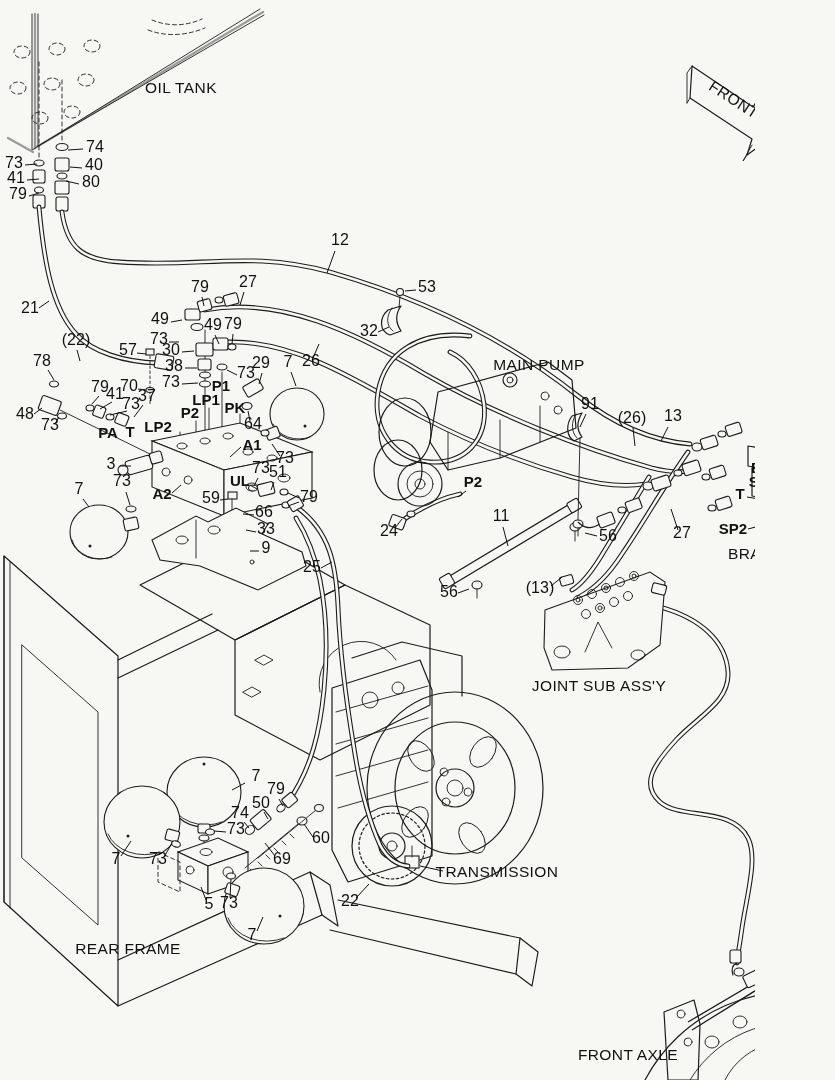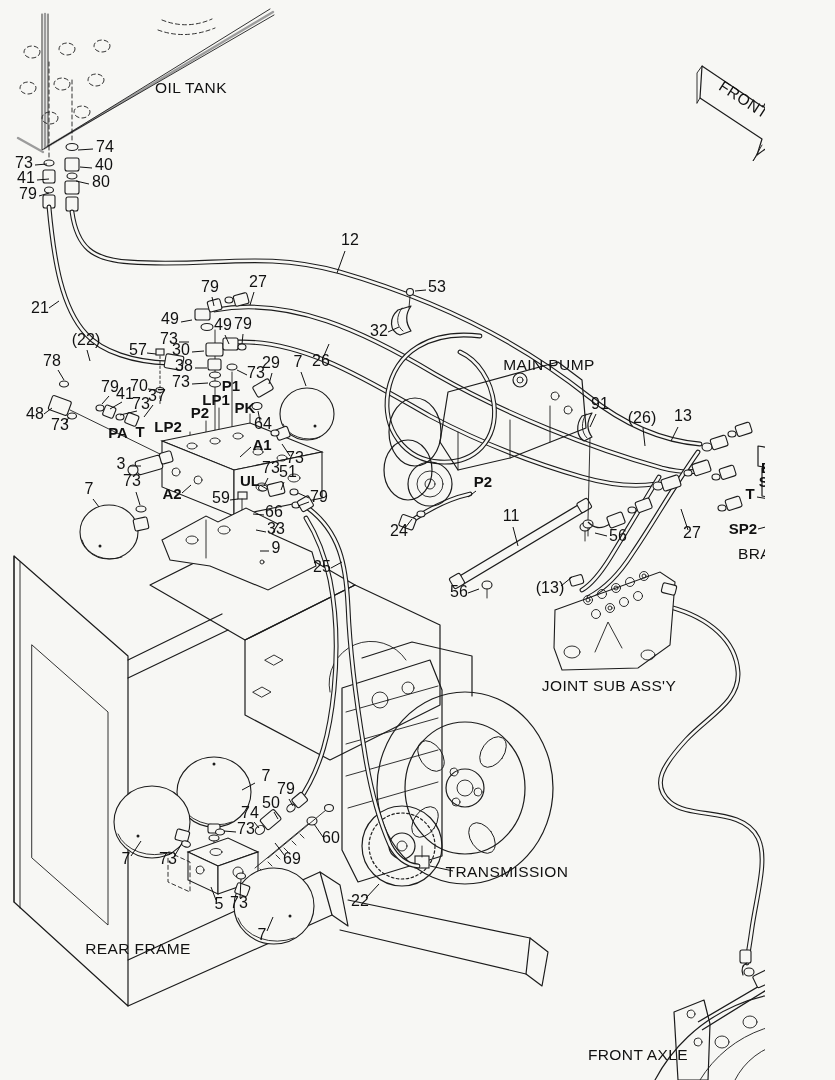--- a/index.html
+++ b/index.html
@@ -1,16 +1,16 @@
 <!DOCTYPE html>
 <html><head>
 <meta charset="utf-8">
 <style>
   html,body{margin:0;padding:0;background:#f7f7f4;}
-  .page{position:relative;width:755px;height:1080px;background:#f7f7f4;overflow:hidden;margin-left:10px;}
+  .page{position:relative;width:755px;height:1080px;background:#f7f7f4;overflow:hidden;}
   svg{display:block;}
   .ln{fill:none;stroke:#1c1c1c;stroke-width:1.2;stroke-linecap:round;stroke-linejoin:round;}
   .thin{stroke-width:.9;}
   .dash{stroke-dasharray:4 3;}
   .dash2{stroke-dasharray:2.5 2.5;}
   .grey{fill:none;stroke:#9c9c9c;stroke-width:2.4;stroke-linecap:round;}
   .hose{fill:none;stroke:#1c1c1c;stroke-width:4.8;stroke-linecap:round;}
   .core{fill:none;stroke:#f7f7f4;stroke-width:2.6;stroke-linecap:round;}
   .pipe{fill:none;stroke:#1c1c1c;stroke-width:1.3;}
   .part{fill:#f7f7f4;stroke:#1c1c1c;stroke-width:1.1;}

